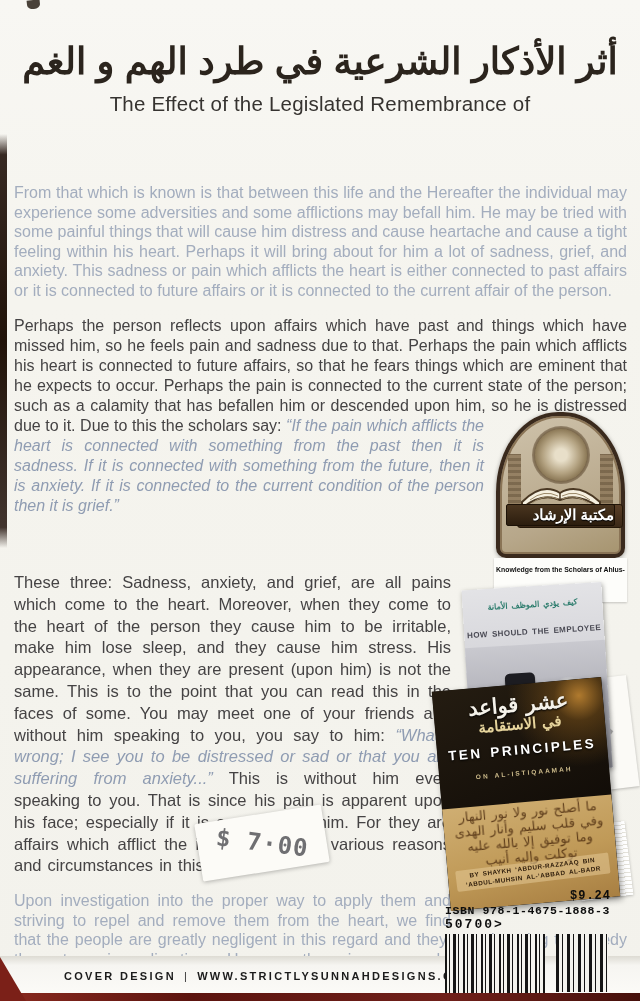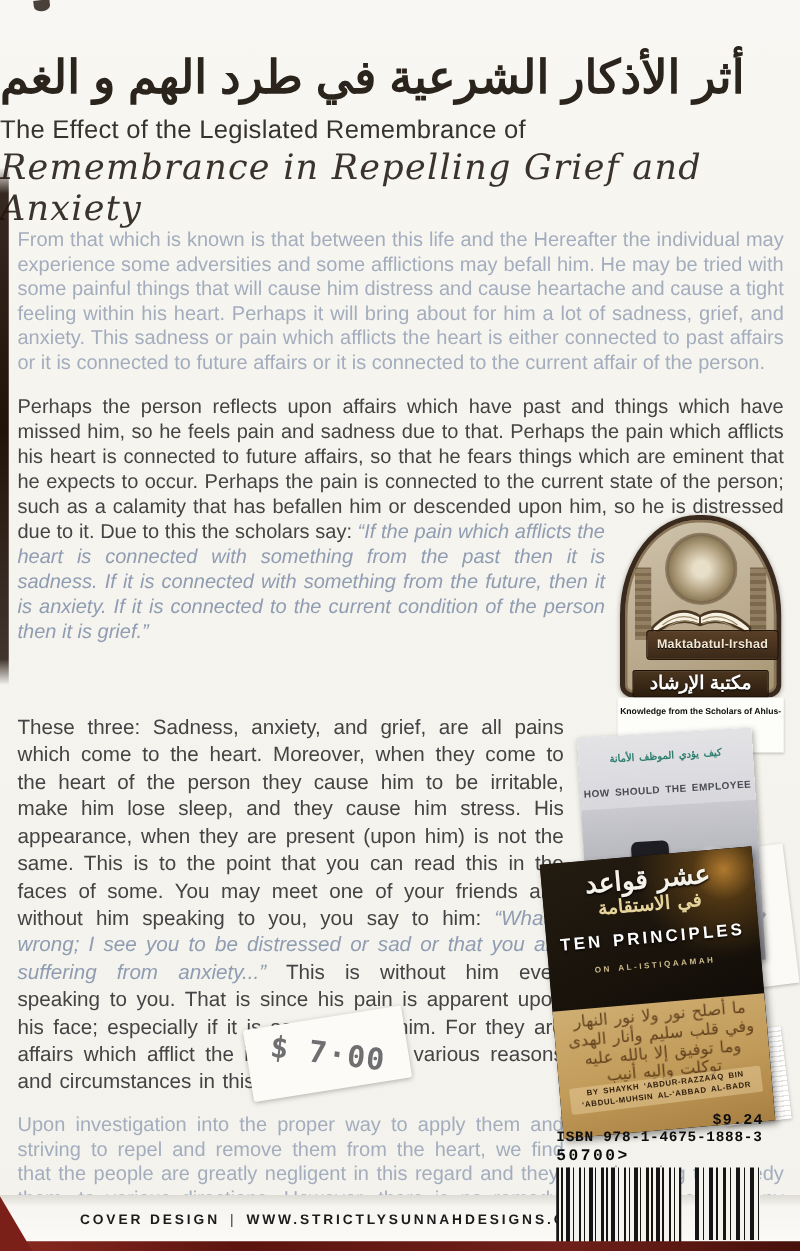--- a/index.html
+++ b/index.html
@@ -1,20 +1,20 @@
 <!DOCTYPE html>
 <html><head>
 <meta charset="utf-8">
 <style>
   html,body{margin:0;padding:0;background:#e8e8e4;}
   .page{position:relative;width:640px;height:1001px;margin:0 auto;overflow:hidden;
         background:linear-gradient(180deg,#f8f7f3 0%,#f5f4ee 30%,#f3f2ec 100%);
         font-family:"Liberation Sans",sans-serif;}
   
-  .header{position:absolute;left:0;right:0;top:0;text-align:left;}
+  .header{position:absolute;left:0;right:0;top:0;text-align:center;}
   .arabic-title{margin-top:42px;font-size:37px;font-weight:bold;color:#2b241d;direction:rtl;line-height:1.1;}
   .subtitle{margin-top:9px;font-size:20.5px;color:#363330;letter-spacing:0.2px;}
   .script-title{margin-top:1px;font-family:"DejaVu Serif",serif;font-style:italic;font-size:28px;color:#3a332c;letter-spacing:1px;}
   
   .content{position:absolute;left:14px;right:13px;top:183px;text-align:justify;hyphens:none;}
   .para{margin:0;}
   .p1{color:#a3adbe;font-size:16px;line-height:19.5px;margin-bottom:16px;}
   .p2{color:#454344;font-size:16px;line-height:20px;margin-bottom:56px;}
   .p3{color:#454344;font-size:16.5px;line-height:21.8px;margin-bottom:14px;word-spacing:1.5px;}
   .p4{color:#a3adbe;font-size:16px;line-height:19.5px;word-spacing:1px;}
@@ -24,22 +24,22 @@
   .emblem{position:absolute;left:2px;top:0;width:121px;height:138px;background:linear-gradient(160deg,#cfc3ac,#b7a78a 70%,#a6946f);
           border:4px solid #3a2a1d;border-radius:62px 62px 10px 10px / 80px 80px 10px 10px;box-shadow:0 1px 4px rgba(0,0,0,.35), inset 0 0 0 2px #8a7456;}
   .rosette{position:absolute;left:50%;top:10px;transform:translateX(-50%);width:58px;height:58px;border-radius:50%;
            background:radial-gradient(circle,#e8dfc9 15%,#b3a281 45%,#8f7c5a 62%,rgba(0,0,0,0) 70%);
            box-shadow:inset 0 0 0 3px rgba(90,70,45,.5);}
   .pillar{position:absolute;top:38px;width:13px;height:58px;background:repeating-linear-gradient(0deg,#8a7456 0 3px,#6b573c 3px 6px);opacity:.8;}
   .pillar.l{left:8px;} .pillar.r{right:8px;}
   .open-book{position:absolute;left:50%;top:56px;transform:translateX(-50%);}
   .banner-en{position:absolute;left:-2px;right:-2px;top:88px;background:linear-gradient(#5a3f27,#3a2817);border:1px solid #241708;border-radius:3px;
              color:#f2e8d4;font-size:10px;font-weight:bold;text-align:center;padding:1px 0;letter-spacing:0.2px;text-shadow:0 1px 0 #000;margin-left:19px;}
-  .banner-ar{position:absolute;left:6px;right:6px;top:120px;background:linear-gradient(#4a351f,#2c1d0e);border:1px solid #1c1106;border-radius:2px;
-             color:#ffffff;font-size:15px;font-weight:bold;text-align:center;direction:rtl;line-height:20px;text-shadow:0 1px 1px #000;}
+  .banner-ar{position:absolute;left:6px;right:6px;top:88px;background:linear-gradient(#4a351f,#2c1d0e);border:1px solid #1c1106;border-radius:2px;
+             color:#ffffff;font-size:15px;font-weight:bold;text-align:right;direction:rtl;line-height:20px;text-shadow:0 1px 1px #000;}
   .logo-caption{position:absolute;left:0;right:0;top:146px;background:#fdfdfa;color:#0e0e0e;font-size:6.9px;font-weight:bold;
                 text-align:center;padding:2px 0;box-shadow:0 1px 2px rgba(0,0,0,.2);}
   
   .covers-float{float:right;clear:right;width:170px;height:332px;margin:0 0 0 6px;position:relative;}
   .card-behind{position:absolute;right:-6px;top:92px;width:58px;height:112px;background:#fbfaf6;transform:rotate(-7deg);
                box-shadow:0 1px 3px rgba(0,0,0,.25);display:flex;align-items:center;justify-content:center;color:#b9b9b9;font-size:26px;}
   .pages-stack{position:absolute;right:-2px;top:238px;width:52px;height:74px;transform:rotate(-7deg);
                background:repeating-linear-gradient(180deg,#ffffff 0 3px,#e4e2da 3px 4px);box-shadow:0 1px 3px rgba(0,0,0,.25);}
   .cover1{position:absolute;left:10px;top:0;width:140px;height:186px;transform:rotate(-3.5deg);
           background:linear-gradient(180deg,#e3e3e6 0%,#d3d3d8 45%,#b9b9c0 100%);box-shadow:1px 2px 5px rgba(0,0,0,.35);text-align:center;}
@@ -94,21 +94,20 @@
             border-radius:0 0 60% 60%;transform:rotate(-6deg);}
 </style>
 </head>
 <body>
 
 <div class="page">
 
   <div class="header">
     <div class="arabic-title">أثر الأذكار الشرعية في طرد الهم و الغم</div>
     <div class="subtitle">The Effect of the Legislated Remembrance of</div>
-    <div class="script-title">Remembrance in Repelling Grief and Anxiety</div>
   </div>
 
   <div class="content">
 
     <div class="para p1">
       <span>From that which is known is that between this life and the Hereafter the individual may experience some adversities and some afflictions may befall him. He may be tried with some painful things that will cause him distress and cause heartache and cause a tight feeling within his heart. Perhaps it will bring about for him a lot of sadness, grief, and anxiety. This sadness or pain which afflicts the heart is either connected to past affairs or it is connected to future affairs or it is connected to the current affair of the person.</span>
     </div>
 
     <div class="para p2">
       <span>Perhaps the person reflects upon affairs which have past and things which have missed him, so he feels pain and sadness due to that. Perhaps the pain which afflicts his heart is connected to future affairs, so that he fears things which are eminent that he expects to occur. Perhaps the pain is connected to the current state of the person; such as a calamity that has befallen him or descended upon him, so he is distressed due to it. Due to this the scholars say: </span><div class="logo-float">

